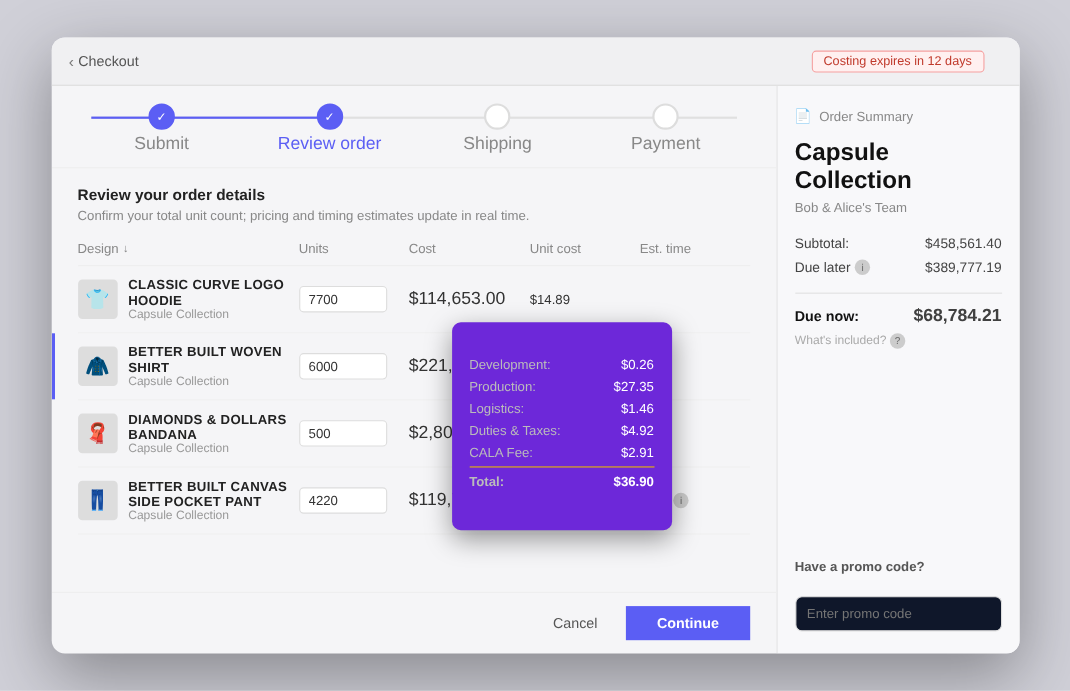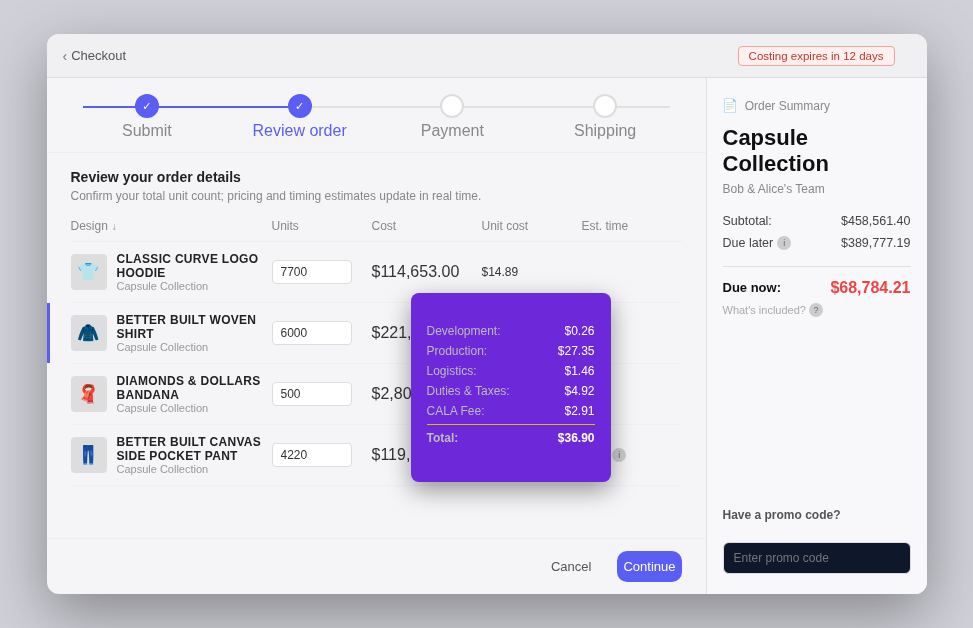--- a/index.html
+++ b/index.html
@@ -276,24 +276,24 @@
       border: none;
       font-size: 13px;
       color: #555;
       cursor: pointer;
       padding: 8px 16px;
     }
     .btn-continue {
       background: #5b5ef4;
       color: white;
       border: none;
-      border-radius: 10px;
-      padding: 8px 6px;
+      border-radius: 0;
+      padding: 8px 28px;
       font-size: 13px;
-      font-weight: 400;
+      font-weight: 700;
       cursor: pointer;
     }
     .right-panel {
       width: 220px;
       padding: 20px 16px;
       display: flex;
       flex-direction: column;
       flex-shrink: 0;
       background: #f8f8fa;
     }
@@ -344,21 +344,21 @@
       margin-top: 4px;
     }
     .due-now-label {
       font-size: 13px;
       font-weight: 700;
       color: #111;
     }
     .due-now-val {
       font-size: 16px;
       font-weight: 700;
-      color: #ef4444;
+      color: #404040;
       text-align: center;
     }
     .whats-included {
       font-size: 11px;
       color: #aaa;
       display: flex;
       align-items: center;
       gap: 3px;
       margin-top: 6px;
       cursor: pointer;
@@ -406,25 +406,25 @@
           <div class="step">
             <div class="step-circle done">✓</div>
             <span class="step-label">Submit</span>
           </div>
           <div class="step">
             <div class="step-circle done">✓</div>
             <span class="step-label active">Review order</span>
           </div>
           <div class="step">
             <div class="step-circle"></div>
-            <span class="step-label">Payment</span>
+            <span class="step-label">Shipping</span>
           </div>
           <div class="step">
             <div class="step-circle"></div>
-            <span class="step-label">Shipping</span>
+            <span class="step-label">Payment</span>
           </div>
         </div>
       </div>
 
       <div class="review-section">
         <div class="review-title">Review your order details</div>
         <div class="review-subtitle">Confirm your total unit count; pricing and timing estimates update in real time.</div>
       </div>
 
       <div class="table-area">

